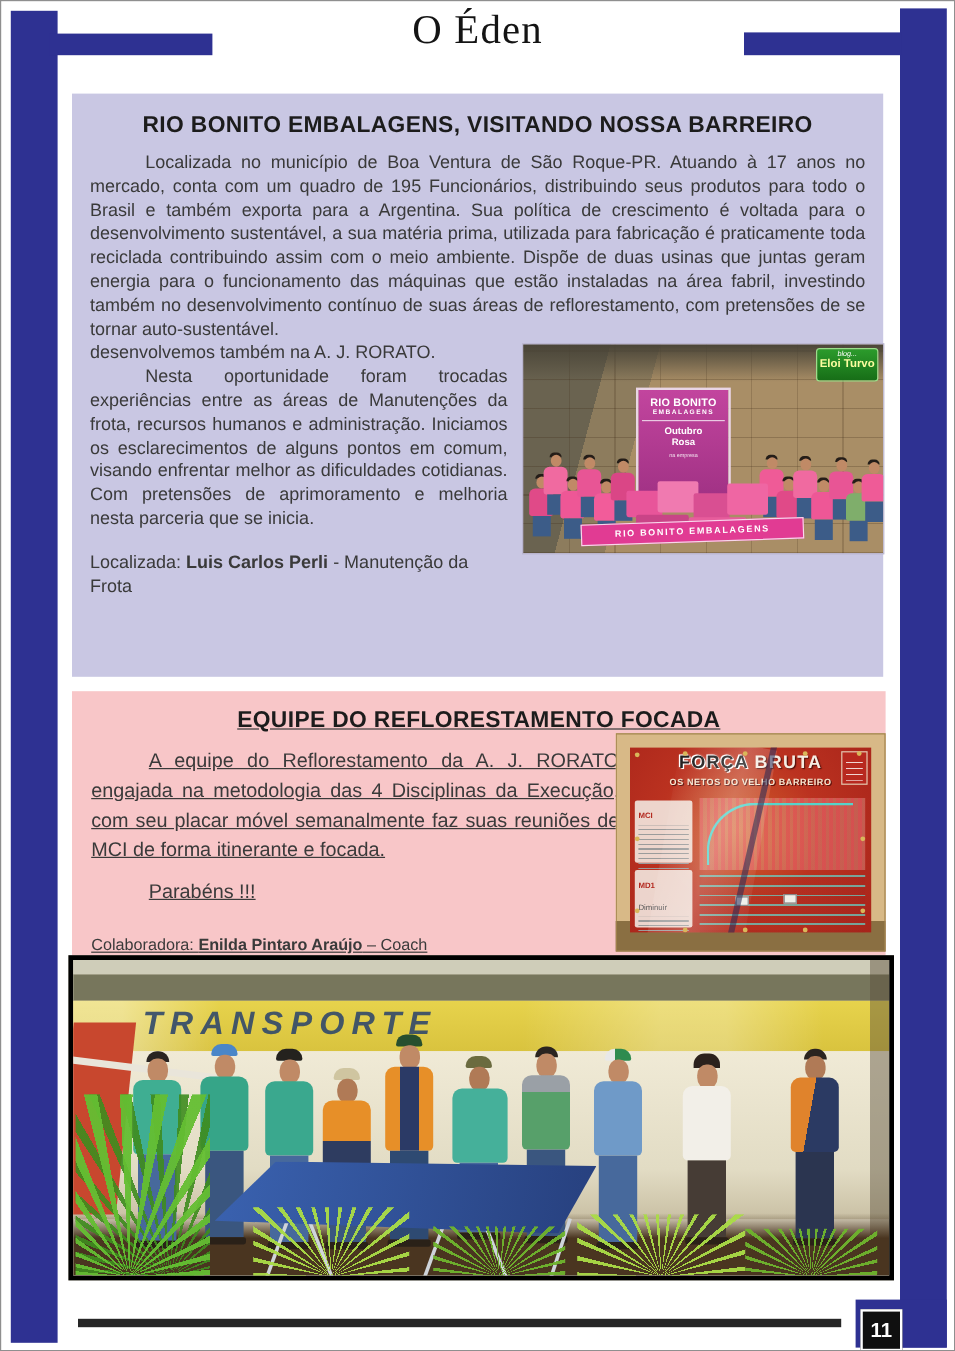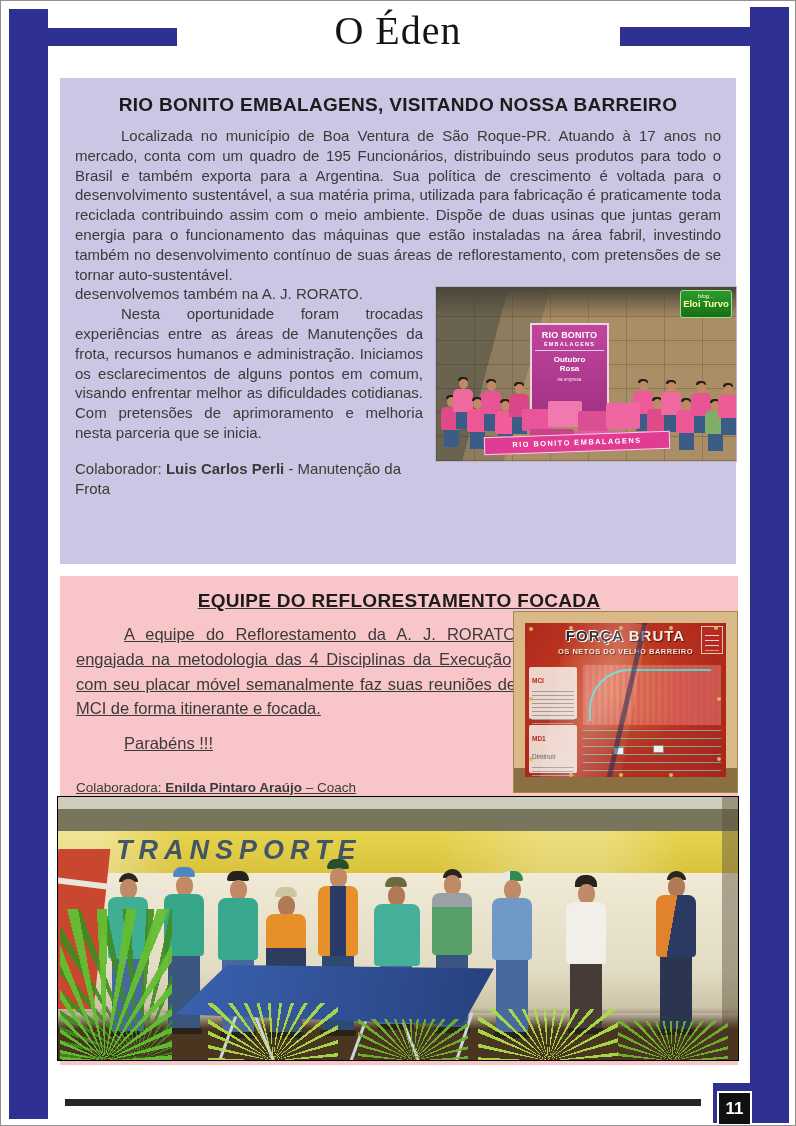--- a/index.html
+++ b/index.html
@@ -11,21 +11,21 @@
   
   .bar{position:absolute;background:#2e3192;}
   .bar-left{left:8px;top:8px;width:39px;height:1110px;}
   .bar-right{left:749px;top:6px;width:39px;height:1116px;}
   .bar-topleft{left:40px;top:27px;width:136px;height:18px;}
   .bar-topright{left:619px;top:26px;width:131px;height:19px;}
   .corner-block{left:712px;top:1082px;width:76px;height:40px;}
   
   .masthead{
     position:absolute;left:0;right:0;top:6px;text-align:center;
-    font-family:"Liberation Serif",serif;font-size:40px;color:#141414;
+    font-family:"Liberation Serif",serif;font-size:34px;color:#141414;
     letter-spacing:1px;
   }
   
   .article1{
     position:absolute;left:59px;top:77px;width:676px;min-height:486px;
     background:#c9c7e3;box-sizing:border-box;padding:12px 15px 10px 15px;
     color:#333;
   }
   .art-heading{
     text-align:center;font-size:19px;font-weight:700;color:#1c1c1c;
@@ -115,21 +115,21 @@
   .glare-soft{position:absolute;left:25px;top:-6px;width:80px;height:210px;background:linear-gradient(100deg,rgba(255,255,255,0),rgba(255,255,255,.22),rgba(255,255,255,0));transform:rotate(10deg);}
   .corner-label{position:absolute;right:3px;top:3px;width:20px;height:26px;background:#b8291f;border:1px solid #e3c8b0;
     background-image:repeating-linear-gradient(0deg,rgba(255,255,255,.8) 0 1px,rgba(0,0,0,0) 1px 5px);background-size:70% 60%;background-repeat:no-repeat;background-position:50% 80%;}
   .pins{position:absolute;left:4px;top:4px;width:4px;height:4px;border-radius:50%;background:#d9b75a;
     box-shadow:40px -1px #d9b75a,90px -1px #d9b75a,140px -1px #d9b75a,185px -1px #d9b75a,
                0 70px #d9b75a,0 130px #d9b75a,188px 70px #d9b75a,188px 130px #d9b75a,
                40px 146px #d9b75a,90px 146px #d9b75a,140px 146px #d9b75a;}
   
   .photo3{
     position:absolute;left:-3px;top:220px;width:680px;height:263px;
-    border:1px solid #000000;overflow:hidden;background:#ece7d2;
+    border:4px solid #000000;overflow:hidden;background:#ece7d2;
   }
   .truck-topshadow{position:absolute;left:0;top:12px;width:100%;height:22px;background:#77765c;}
   .truck-roof{position:absolute;left:0;top:0;width:100%;height:12px;background:#cfcdb9;}
   .truck-yellow{position:absolute;left:0;top:34px;width:100%;height:42px;
     background:linear-gradient(#e7d34c,#d9c33e);}
   .truck-yellow:after{content:"";position:absolute;inset:0;background:linear-gradient(90deg,rgba(255,255,255,.4) 0 6%,rgba(255,255,255,0) 18% 55%,rgba(255,255,255,.28) 72% 80%,rgba(255,255,255,0) 92%);}
   .truck-body{position:absolute;left:0;top:76px;width:100%;height:140px;background:linear-gradient(#f0ead6,#e2dcc4 70%,#c9c0a4);}
   .truck-text{position:absolute;left:58px;top:38px;font-size:27px;font-weight:800;font-style:italic;color:#31496b;letter-spacing:6px;opacity:.9;z-index:1;}
   .truck-red{position:absolute;left:-8px;top:52px;width:52px;height:160px;background:#c8472e;transform:skewX(-6deg);z-index:1;}
   .truck-pipe{position:absolute;left:-4px;top:88px;width:130px;height:6px;background:#e9e5da;transform:rotate(7deg);z-index:1;}
@@ -280,21 +280,21 @@
       <div class="bannerlow">RIO BONITO EMBALAGENS</div>
 
       <div class="blogtag">
         <div class="t1">blog...</div>
         <div class="t2">Eloi Turvo</div>
       </div>
     </div>
 
     <p>desenvolvemos também na A. J. RORATO.</p>
     <p class="indent">Nesta oportunidade foram trocadas experiências entre as áreas de Manutenções da frota, recursos humanos e administração. Iniciamos os esclarecimentos de alguns pontos em comum, visando enfrentar melhor as dificuldades cotidianas. Com pretensões de aprimoramento e melhoria nesta parceria que se inicia.</p>
-    <p class="colab"><span>Colaborador: </span><b>Luis Carlos Perli</b><span> - Manutenção da Frota</span></p>
+    <p class="colab"><span>Localizada: </span><b>Luis Carlos Perli</b><span> - Manutenção da Frota</span></p>
   </div>
 
   <div class="article2">
     <div class="art-heading">EQUIPE DO REFLORESTAMENTO FOCADA</div>
 
     <div class="a2text">
       <p class="indent">A equipe do Reflorestamento da A. J. RORATO engajada na metodologia das 4 Disciplinas da Execução, com seu placar móvel semanalmente faz suas reuniões de MCI de forma itinerante e focada.</p>
       <p class="indent">Parabéns !!!</p>
       <p class="colab"><span>Colaboradora: </span><b>Enilda Pintaro Araújo</b><span> – Coach</span></p>
     </div>

